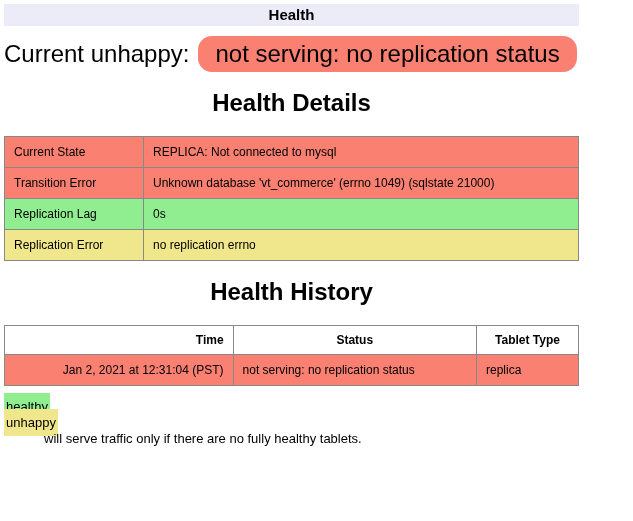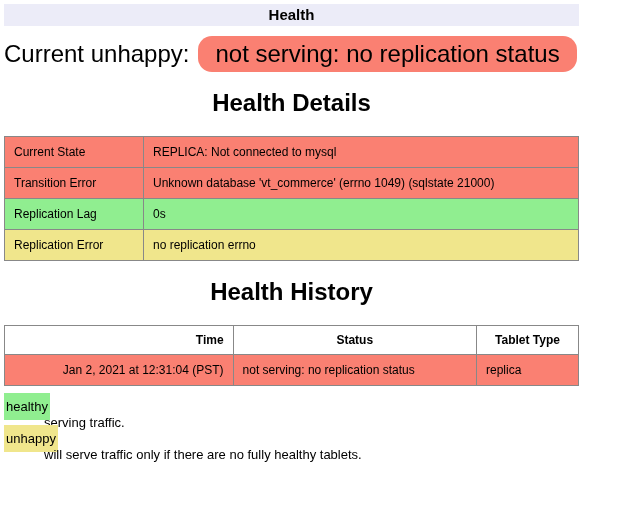--- a/index.html
+++ b/index.html
@@ -130,19 +130,18 @@
       <tr class="state-unhealthy">
         <td class="col-time">Jan 2, 2021 at 12:31:04 (PST)</td>
         <td class="col-status">not serving: no replication status</td>
         <td class="col-type">replica</td>
       </tr>
     </tbody>
   </table>
 
   <dl class="legend">
     <dt><span class="state-healthy">healthy</span></dt>
-    <dd>serving traffic.</dd>
     <dt><span class="state-unhappy">unhappy</span></dt>
     <dd>will serve traffic only if there are no fully healthy tablets.</dd>
 
   </dl>
 
 </div>
 
 </body></html>

